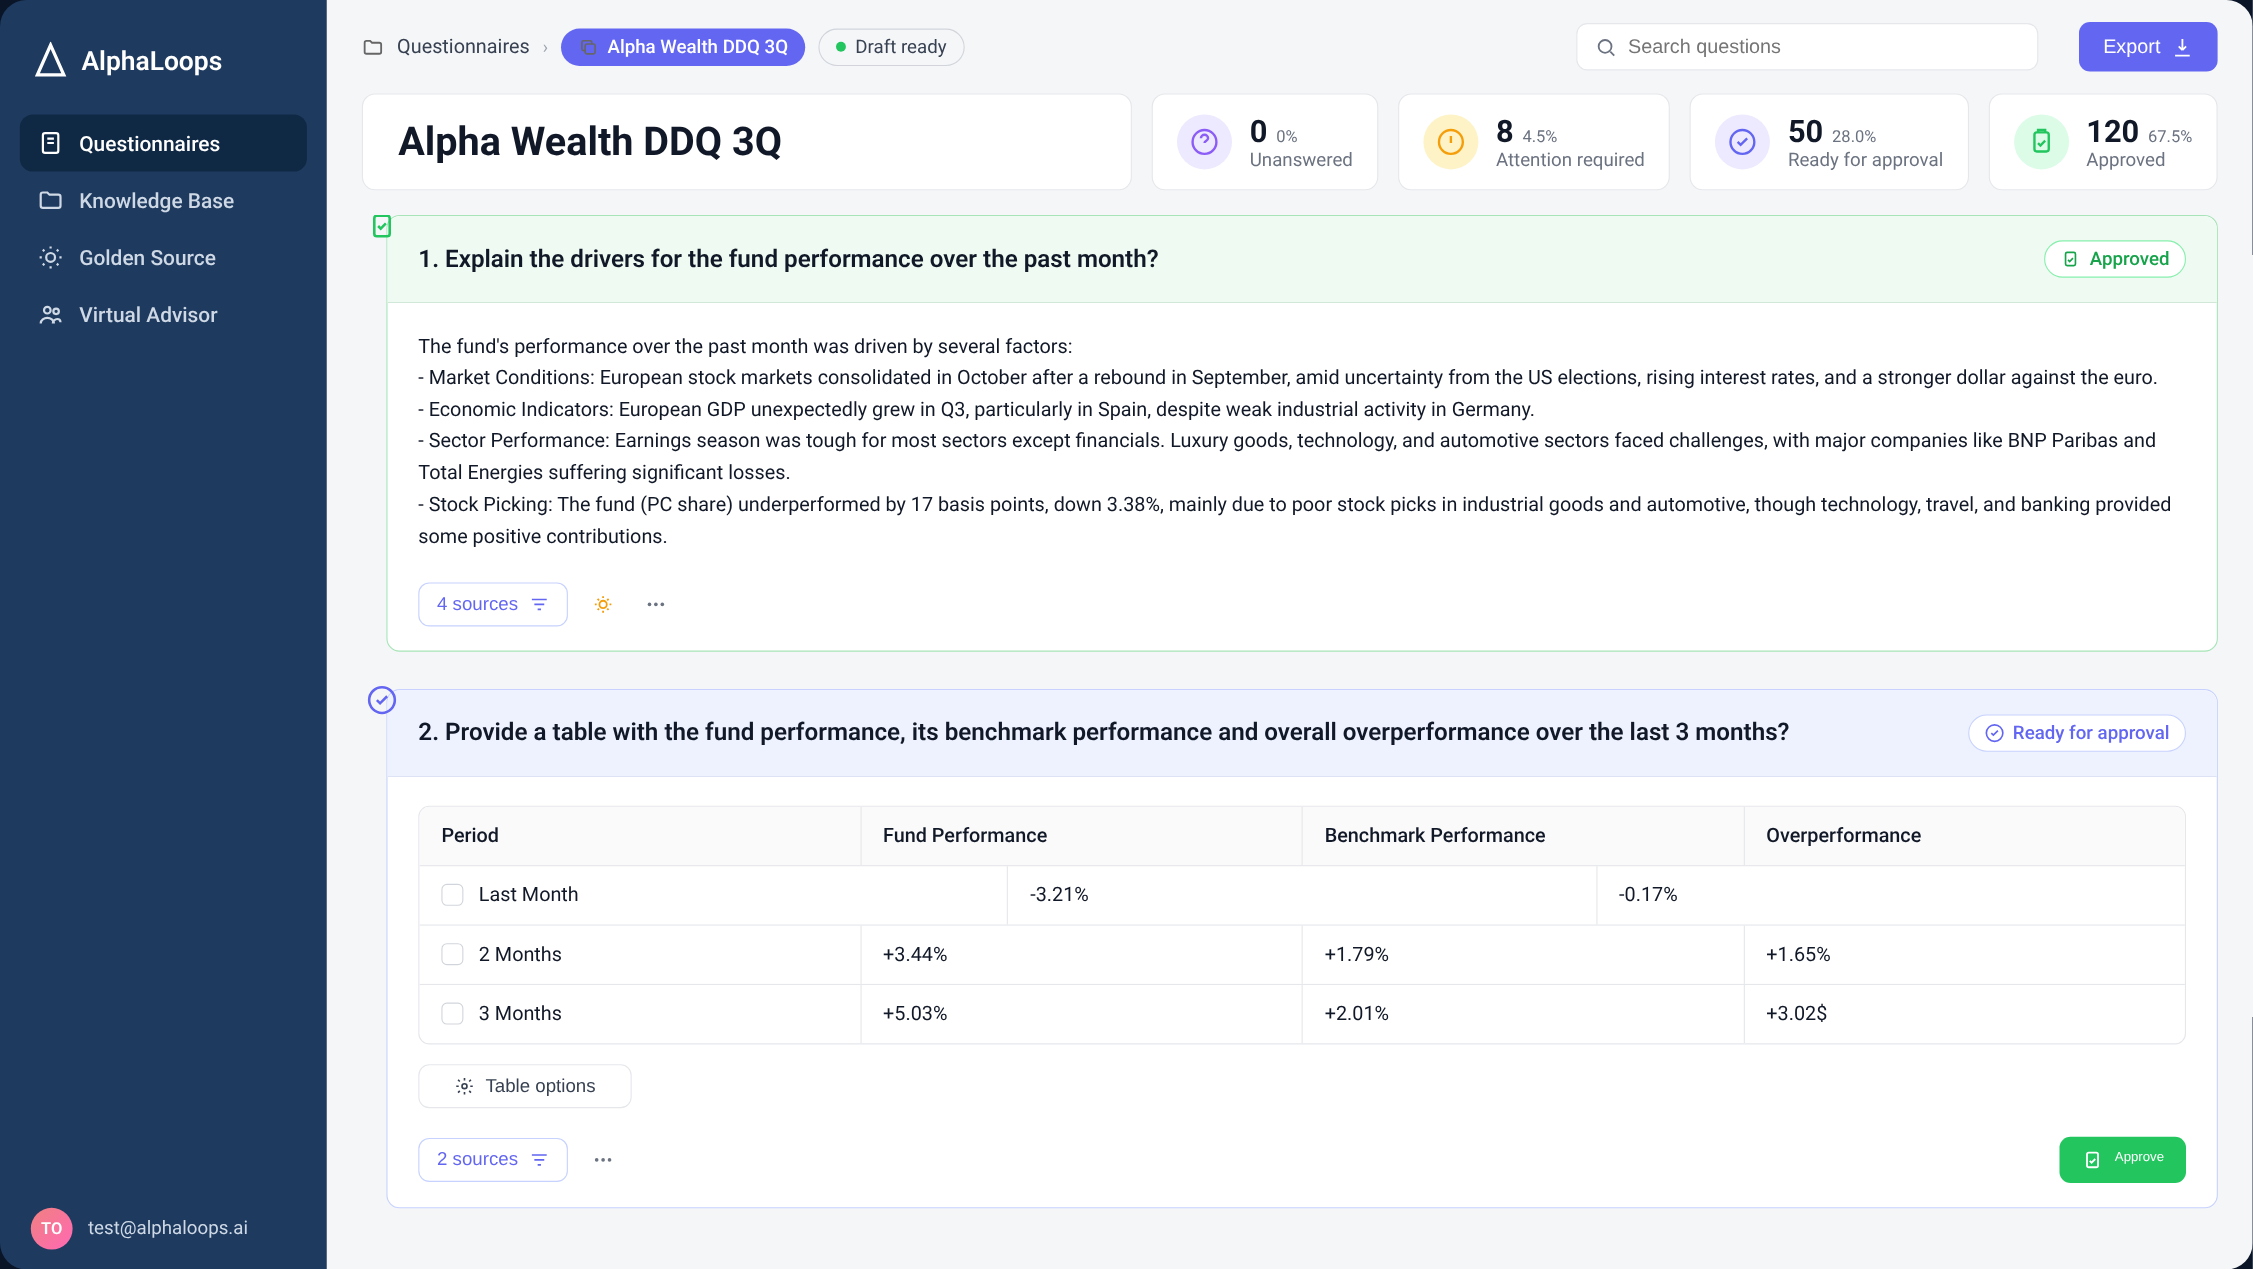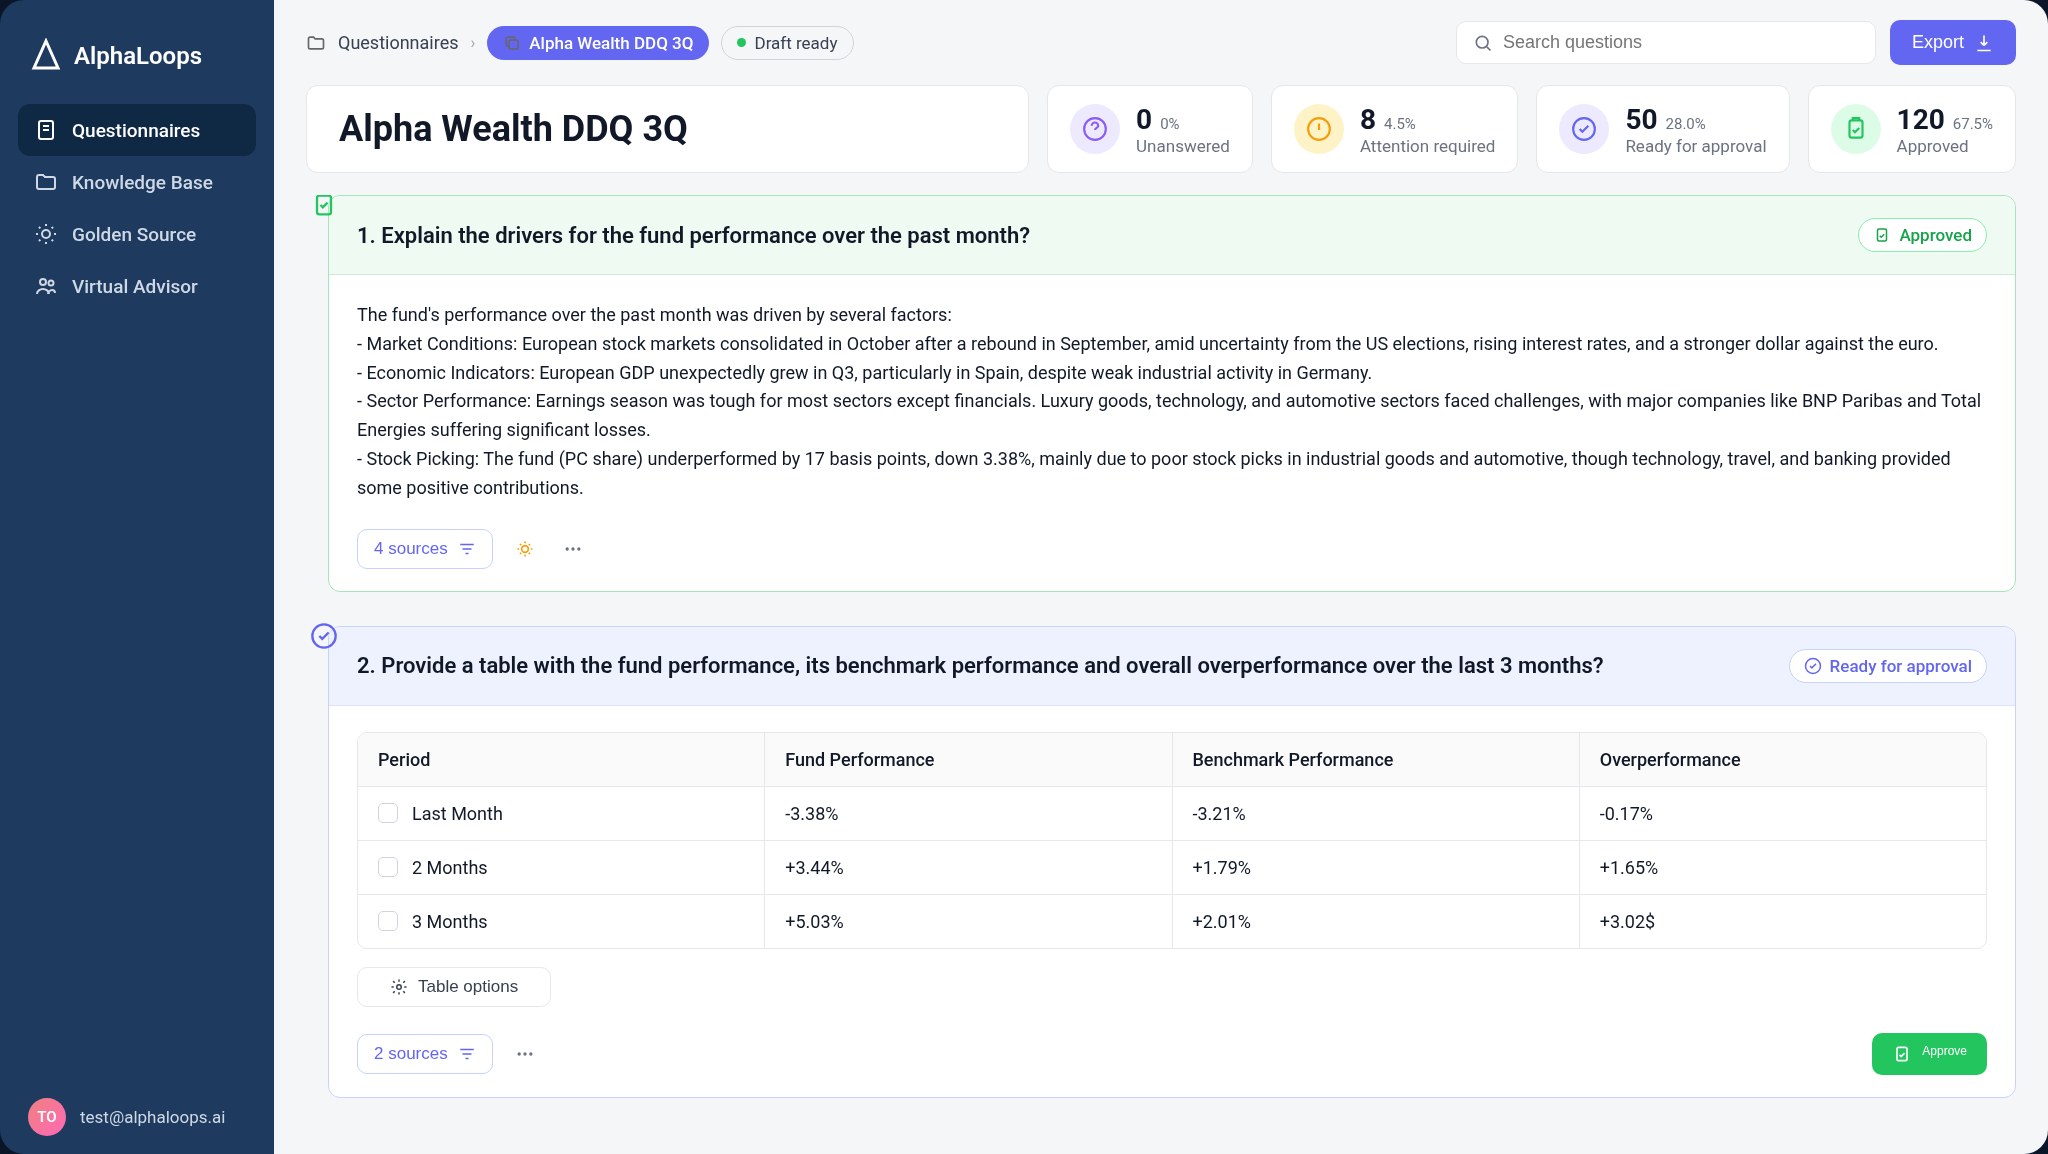--- a/index.html
+++ b/index.html
@@ -1,18 +1,18 @@
 <!DOCTYPE html>
 <html><head>
 <meta charset="utf-8">
 <style>
 * { margin:0; padding:0; box-sizing:border-box; }
 body { font-family:-apple-system,BlinkMacSystemFont,"Segoe UI",Roboto,sans-serif; background:#0a1628; width:2048px; height:1154px; overflow:hidden; position:relative; }
 .app { display:flex; width:100%; height:100%; border-radius:24px; overflow:hidden; background:#0a1628; }
-.sidebar { width:274px; background:#1e3a5f; display:flex; flex-direction:column; padding:18px; }
+.sidebar { width:297px; background:#1e3a5f; display:flex; flex-direction:column; padding:18px; }
 .logo { display:flex; align-items:center; gap:10px; color:#fff; font-size:24px; font-weight:600; margin:20px 10px 30px; }
 .logo svg { width:36px; height:36px; }
 .nav { flex:1; }
 .nav-item { display:flex; align-items:center; gap:14px; padding:14px 16px; color:#cfd9e6; font-size:19px; font-weight:500; border-radius:12px; cursor:pointer; }
 .nav-item.active { background:#0f2844; color:#fff; }
 .nav-item svg { width:24px; height:24px; flex-shrink:0; }
 .user { display:flex; align-items:center; gap:14px; padding:10px 10px 0; }
 .avatar { width:38px; height:38px; border-radius:50%; background:linear-gradient(135deg,#f08080,#ff69b4); color:#fff; display:flex; align-items:center; justify-content:center; font-size:15px; font-weight:600; }
 .user-email { color:#cfd9e6; font-size:17px; }
 .main { flex:1; background:#f5f6f8; display:flex; flex-direction:column; overflow:hidden; }
@@ -21,21 +21,21 @@
 .crumbs svg { width:20px; height:20px; color:#666; }
 .crumb { font-size:18px; color:#374151; cursor:pointer; }
 .chev { color:#9ca3af; font-size:16px; }
 .crumb-pill { display:inline-flex; align-items:center; gap:8px; background:#6366f1; color:#fff; padding:7px 16px; border-radius:999px; font-size:17px; font-weight:500; }
 .crumb-pill svg { width:18px; height:18px; }
 .status-pill { display:inline-flex; align-items:center; gap:8px; border:1.5px solid #d1d5db; padding:6px 15px; border-radius:999px; font-size:17px; color:#374151; }
 .dot { width:9px; height:9px; border-radius:50%; background:#22c55e; }
 .search { display:flex; align-items:center; gap:10px; border:1.5px solid #e5e7eb; background:#fff; border-radius:10px; padding:10px 16px; width:420px; }
 .search svg { width:20px; height:20px; color:#6b7280; }
 .search input { border:none; outline:none; font-size:18px; flex:1; color:#374151; }
-.export-btn { display:inline-flex; align-items:center; gap:10px; background:#6366f1; color:#fff; border:none; padding:12px 22px; border-radius:10px; font-size:18px; font-weight:500; cursor:pointer; }
+.export-btn { display:inline-flex; align-items:center; gap:10px; background:#6366f1; color:#fff; border:none; padding:12px 22px; border-radius:10px; font-size:18px; font-weight:500; cursor:pointer;margin-left:23px; }
 .export-btn svg { width:20px; height:20px; }
 .header-row { display:flex; gap:18px; padding:0 32px 22px; }
 .title-card { flex:1; background:#fff; border:1.5px solid #e5e7eb; border-radius:12px; padding:22px 32px; }
 .title-card h1 { font-size:36px; font-weight:700; color:#111827; }
 .stat { background:#fff; border:1.5px solid #e5e7eb; border-radius:12px; padding:14px 22px; display:flex; align-items:center; gap:16px; }
 .stat-ico { width:50px; height:50px; border-radius:50%; display:flex; align-items:center; justify-content:center; }
 .stat-ico svg { width:26px; height:26px; }
 .i-un { background:#ede9fe; color:#8b5cf6; }
 .i-at { background:#fef3c7; color:#f59e0b; }
 .i-rd { background:#ede9fe; color:#6366f1; }
@@ -294,21 +294,20 @@
               <div class="tcell">Period</div>
               <div class="tcell">Fund Performance</div>
               <div class="tcell">Benchmark Performance</div>
               <div class="tcell">Overperformance</div>
             </div>
             <div class="trow">
               <div class="tcell">
                   <span class="cbx"></span>
                   <span>Last Month</span>
                 </div>
-              <div class="tcell">-3.38%</div>
                 <div class="tcell">-3.21%</div>
                 <div class="tcell">-0.17%</div>
             </div>
             <div class="trow">
               <div class="tcell">
                   <span class="cbx"></span>
                   <span>2 Months</span>
                 </div>
               <div class="tcell">+3.44%</div>
                 <div class="tcell">+1.79%</div>

